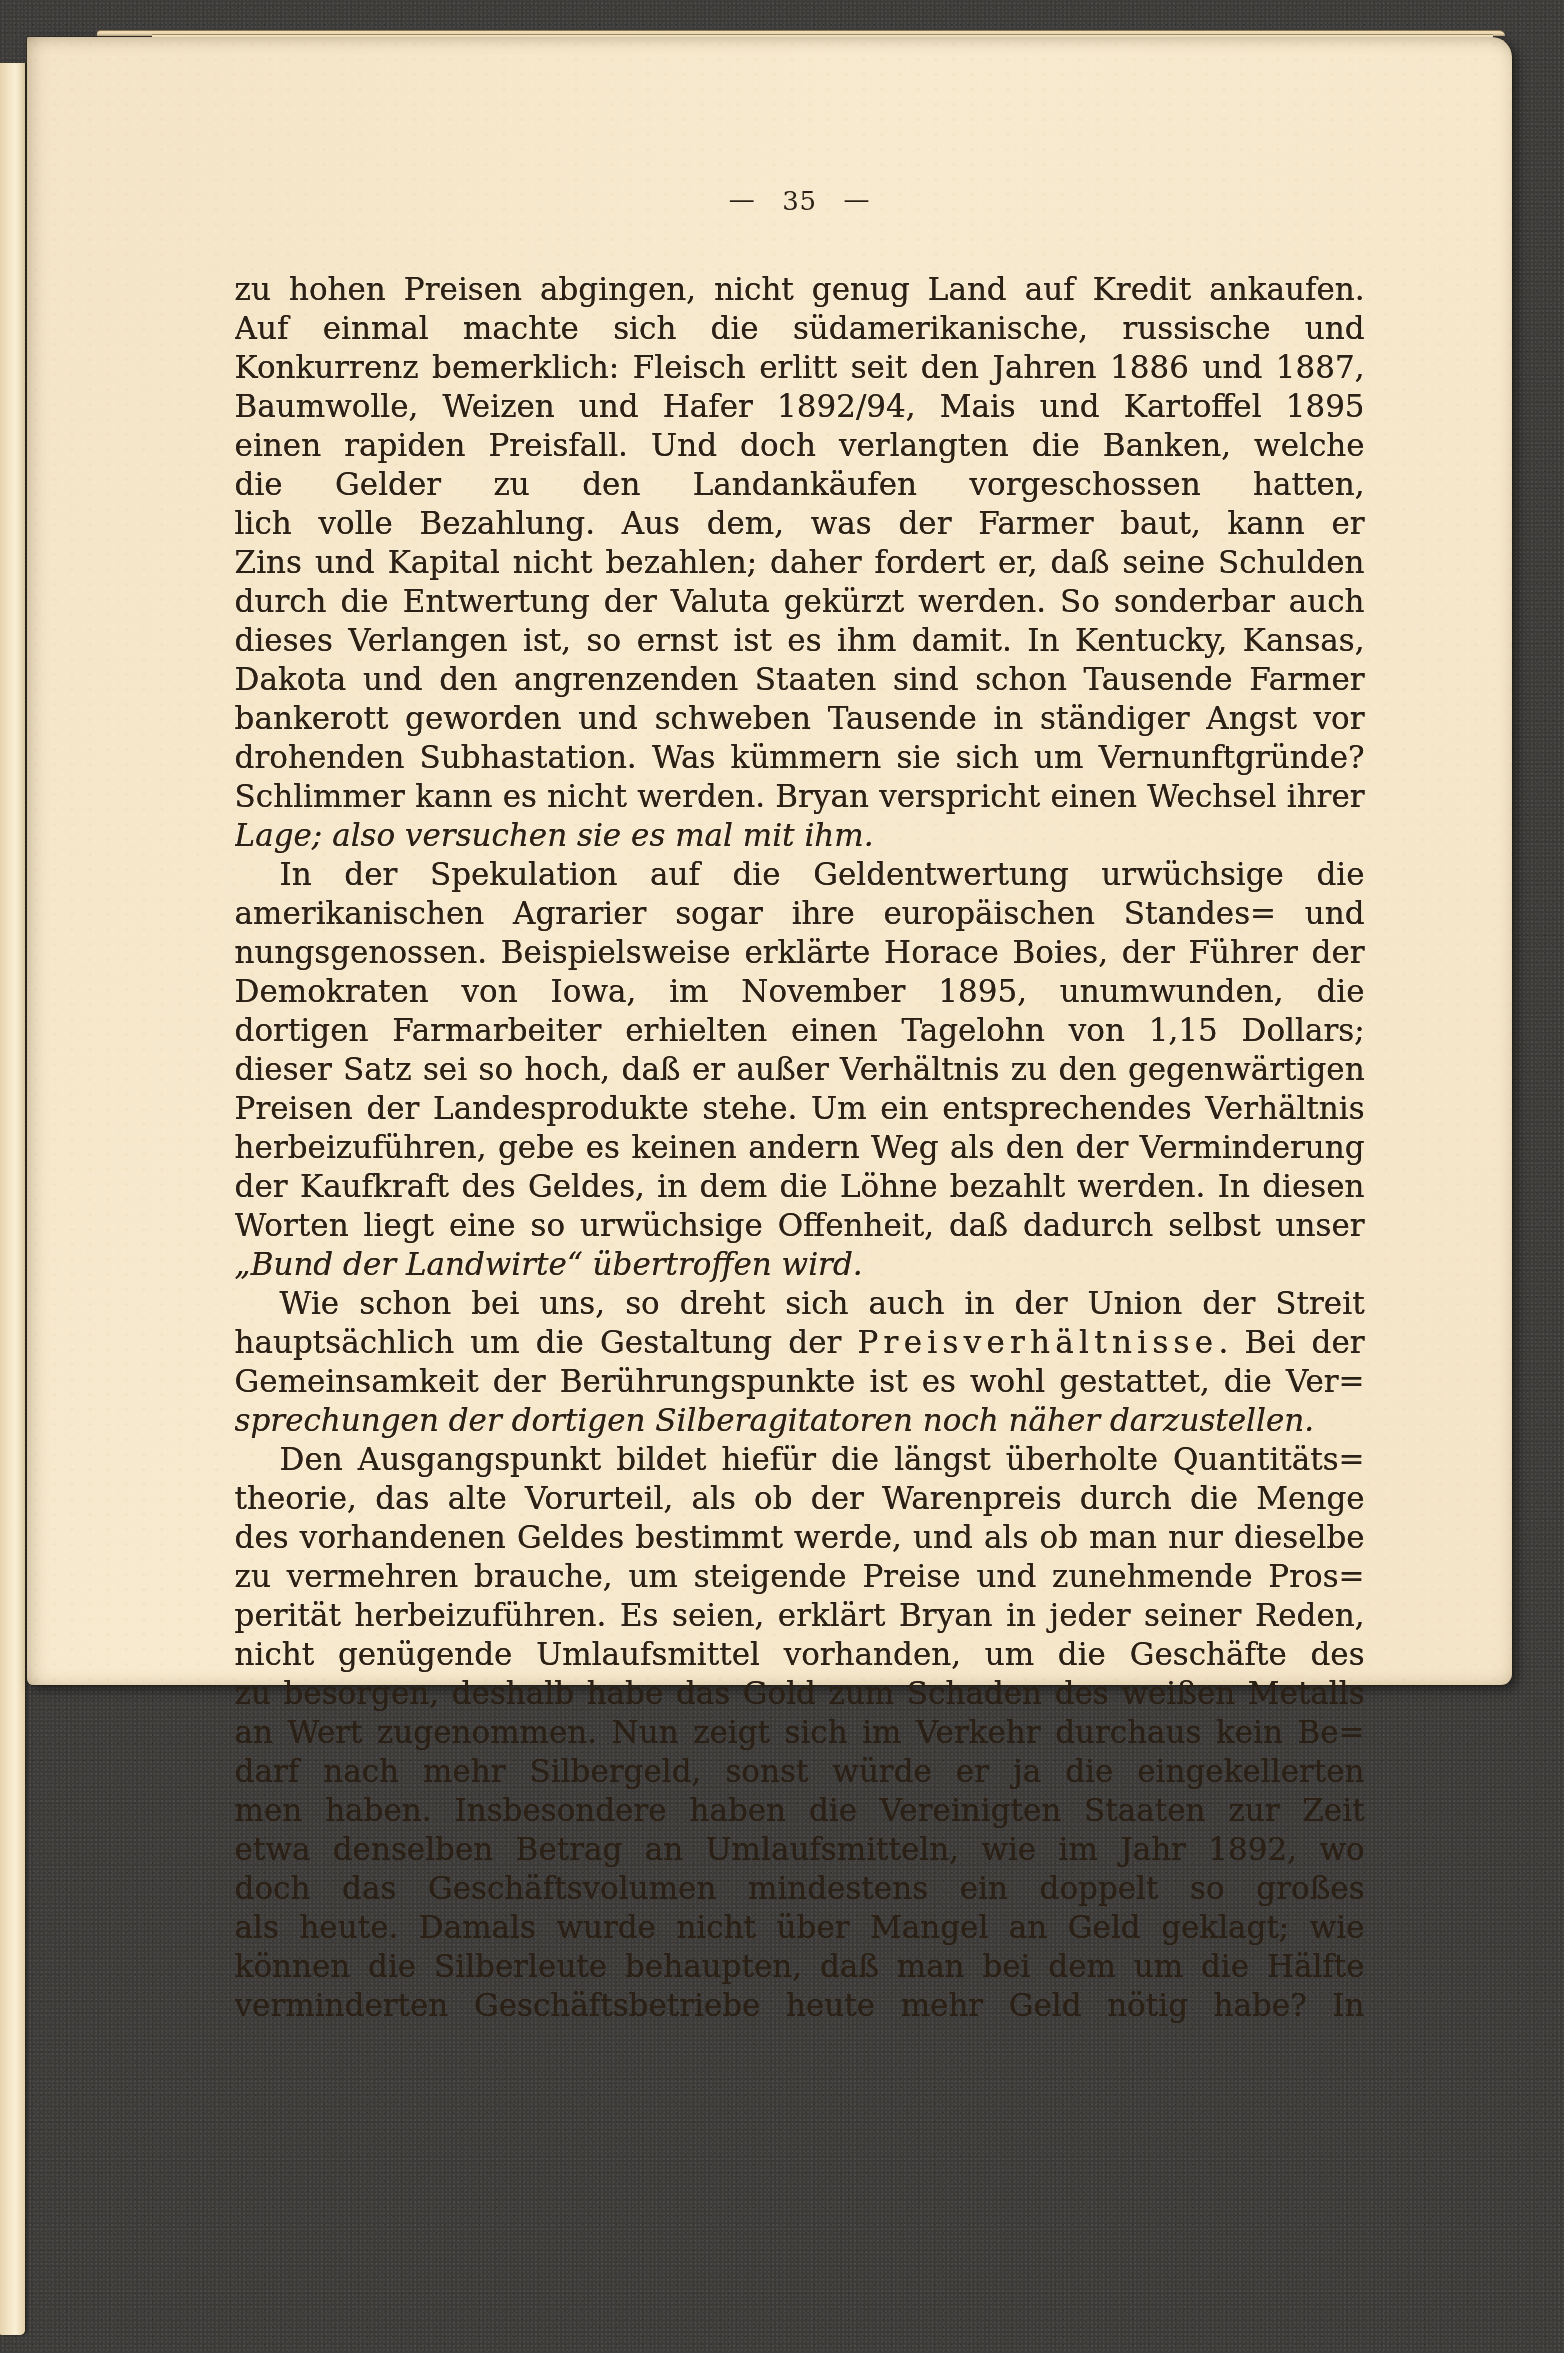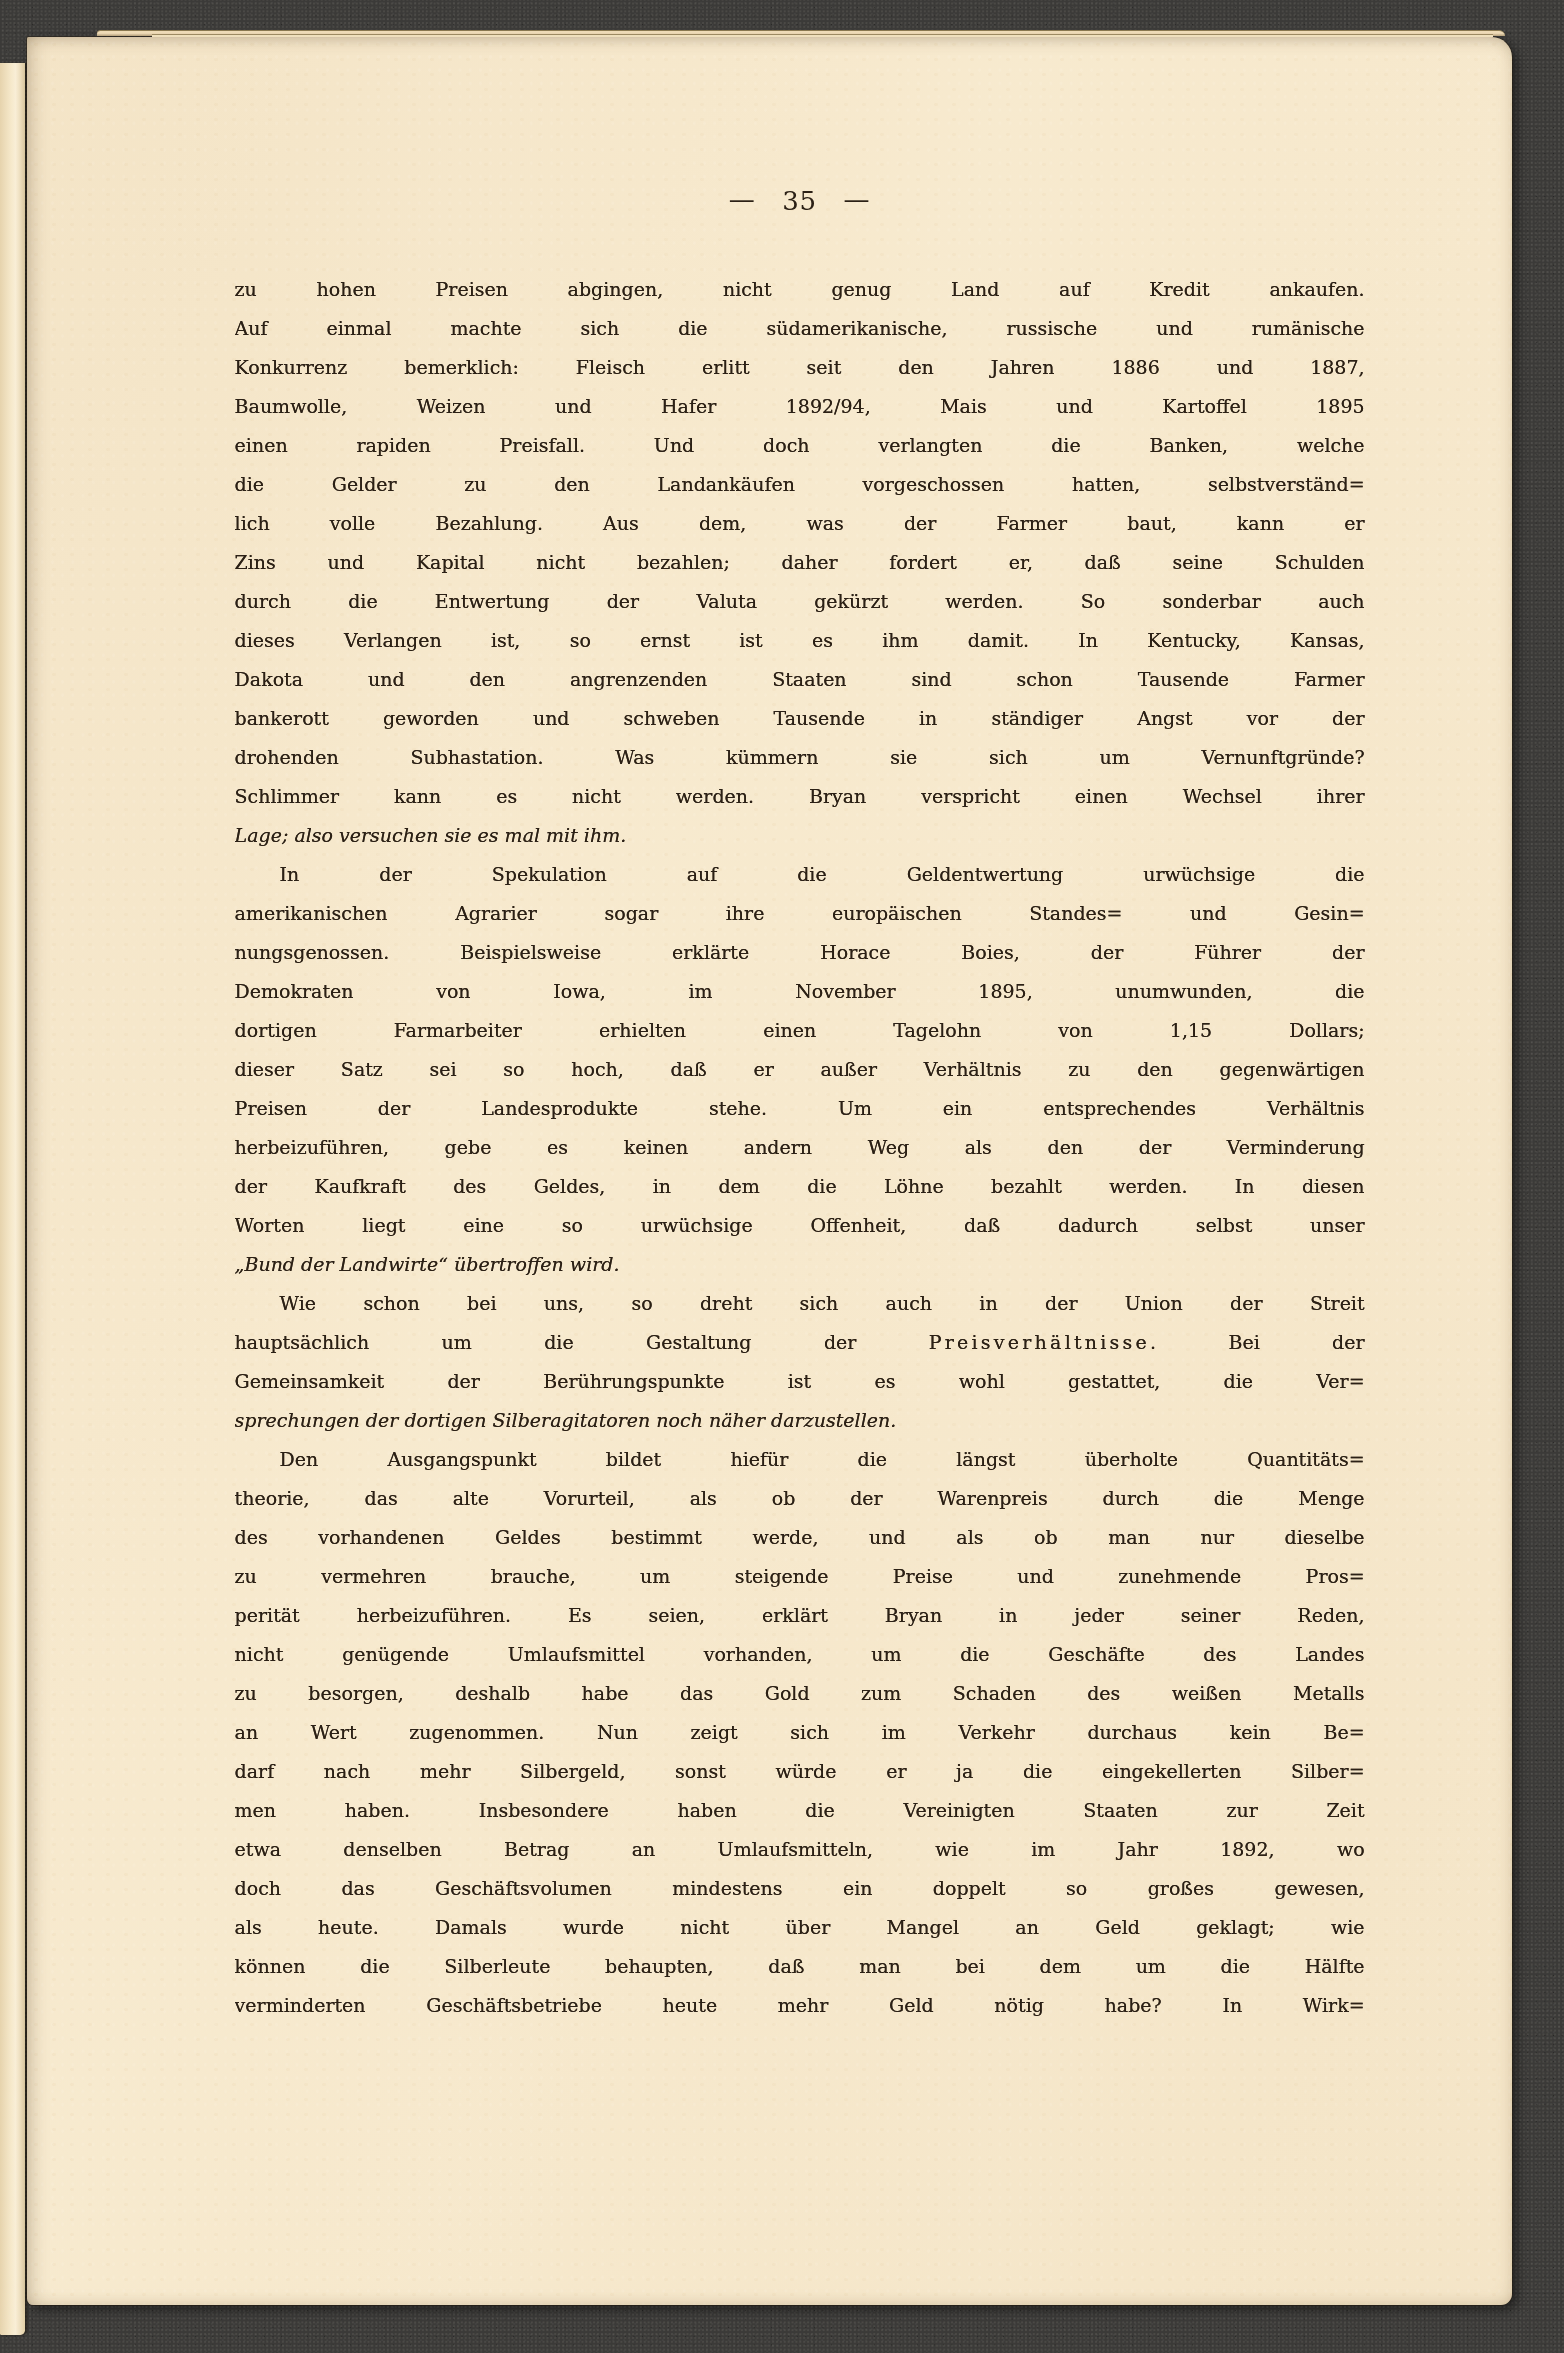--- a/index.html
+++ b/index.html
@@ -31,21 +31,21 @@
   .prev-page-edge{
     position:absolute;
     left:0;top:63px;width:25px;height:2272px;
     background:linear-gradient(90deg,#e6d3ad 0%,#f6e9cb 45%,#f9eed6 62%,#e2cfa6 100%);
     border-radius:0 0 4.7px 1.6px;
     box-shadow:1.6px 0 2.3px rgba(25,18,8,.6);
   }
   
   .page{
     position:absolute;
-    left:26.6px;top:37px;width:1485px;height:2268px;
+    left:26.6px;top:37px;width:1485px;height:1648px;
     background-color:var(--paper);
     background-image:
       radial-gradient(rgba(205,165,105,.07) 1.6px, transparent 2.3px),
       radial-gradient(rgba(255,255,255,.09) 1.2px, transparent 1.6px),
       linear-gradient(115deg, rgba(190,150,95,.06), rgba(255,250,235,.05) 40%, rgba(190,150,95,.05));
     background-size:18px 15px,10.2px 13.3px,100% 100%;
     border-radius:1.6px 20.3px 11px 6.3px;
     box-shadow:
       0 0 0 0.8px rgba(35,25,12,.55),
       4.7px 4.7px 11px rgba(0,0,0,.45),
@@ -77,21 +77,21 @@
     font-size:26px;
     letter-spacing:0.8px;
   }
   .folio .num{margin:0 26.6px;}
   .folio .dash{position:relative;top:-2.3px;}
   
   .text-block{
     position:absolute;
     left:208px;top:233px;width:1130px;
     color:var(--ink);
-    font-size:19px;
+    font-size:31px;
   }
   .line{
     height:39px;
     line-height:39px;
     text-align:justify;
     text-align-last:justify;
     white-space:normal;
     overflow:hidden;
     text-shadow:0 0 0.5px rgba(43,32,21,.85);
   }

